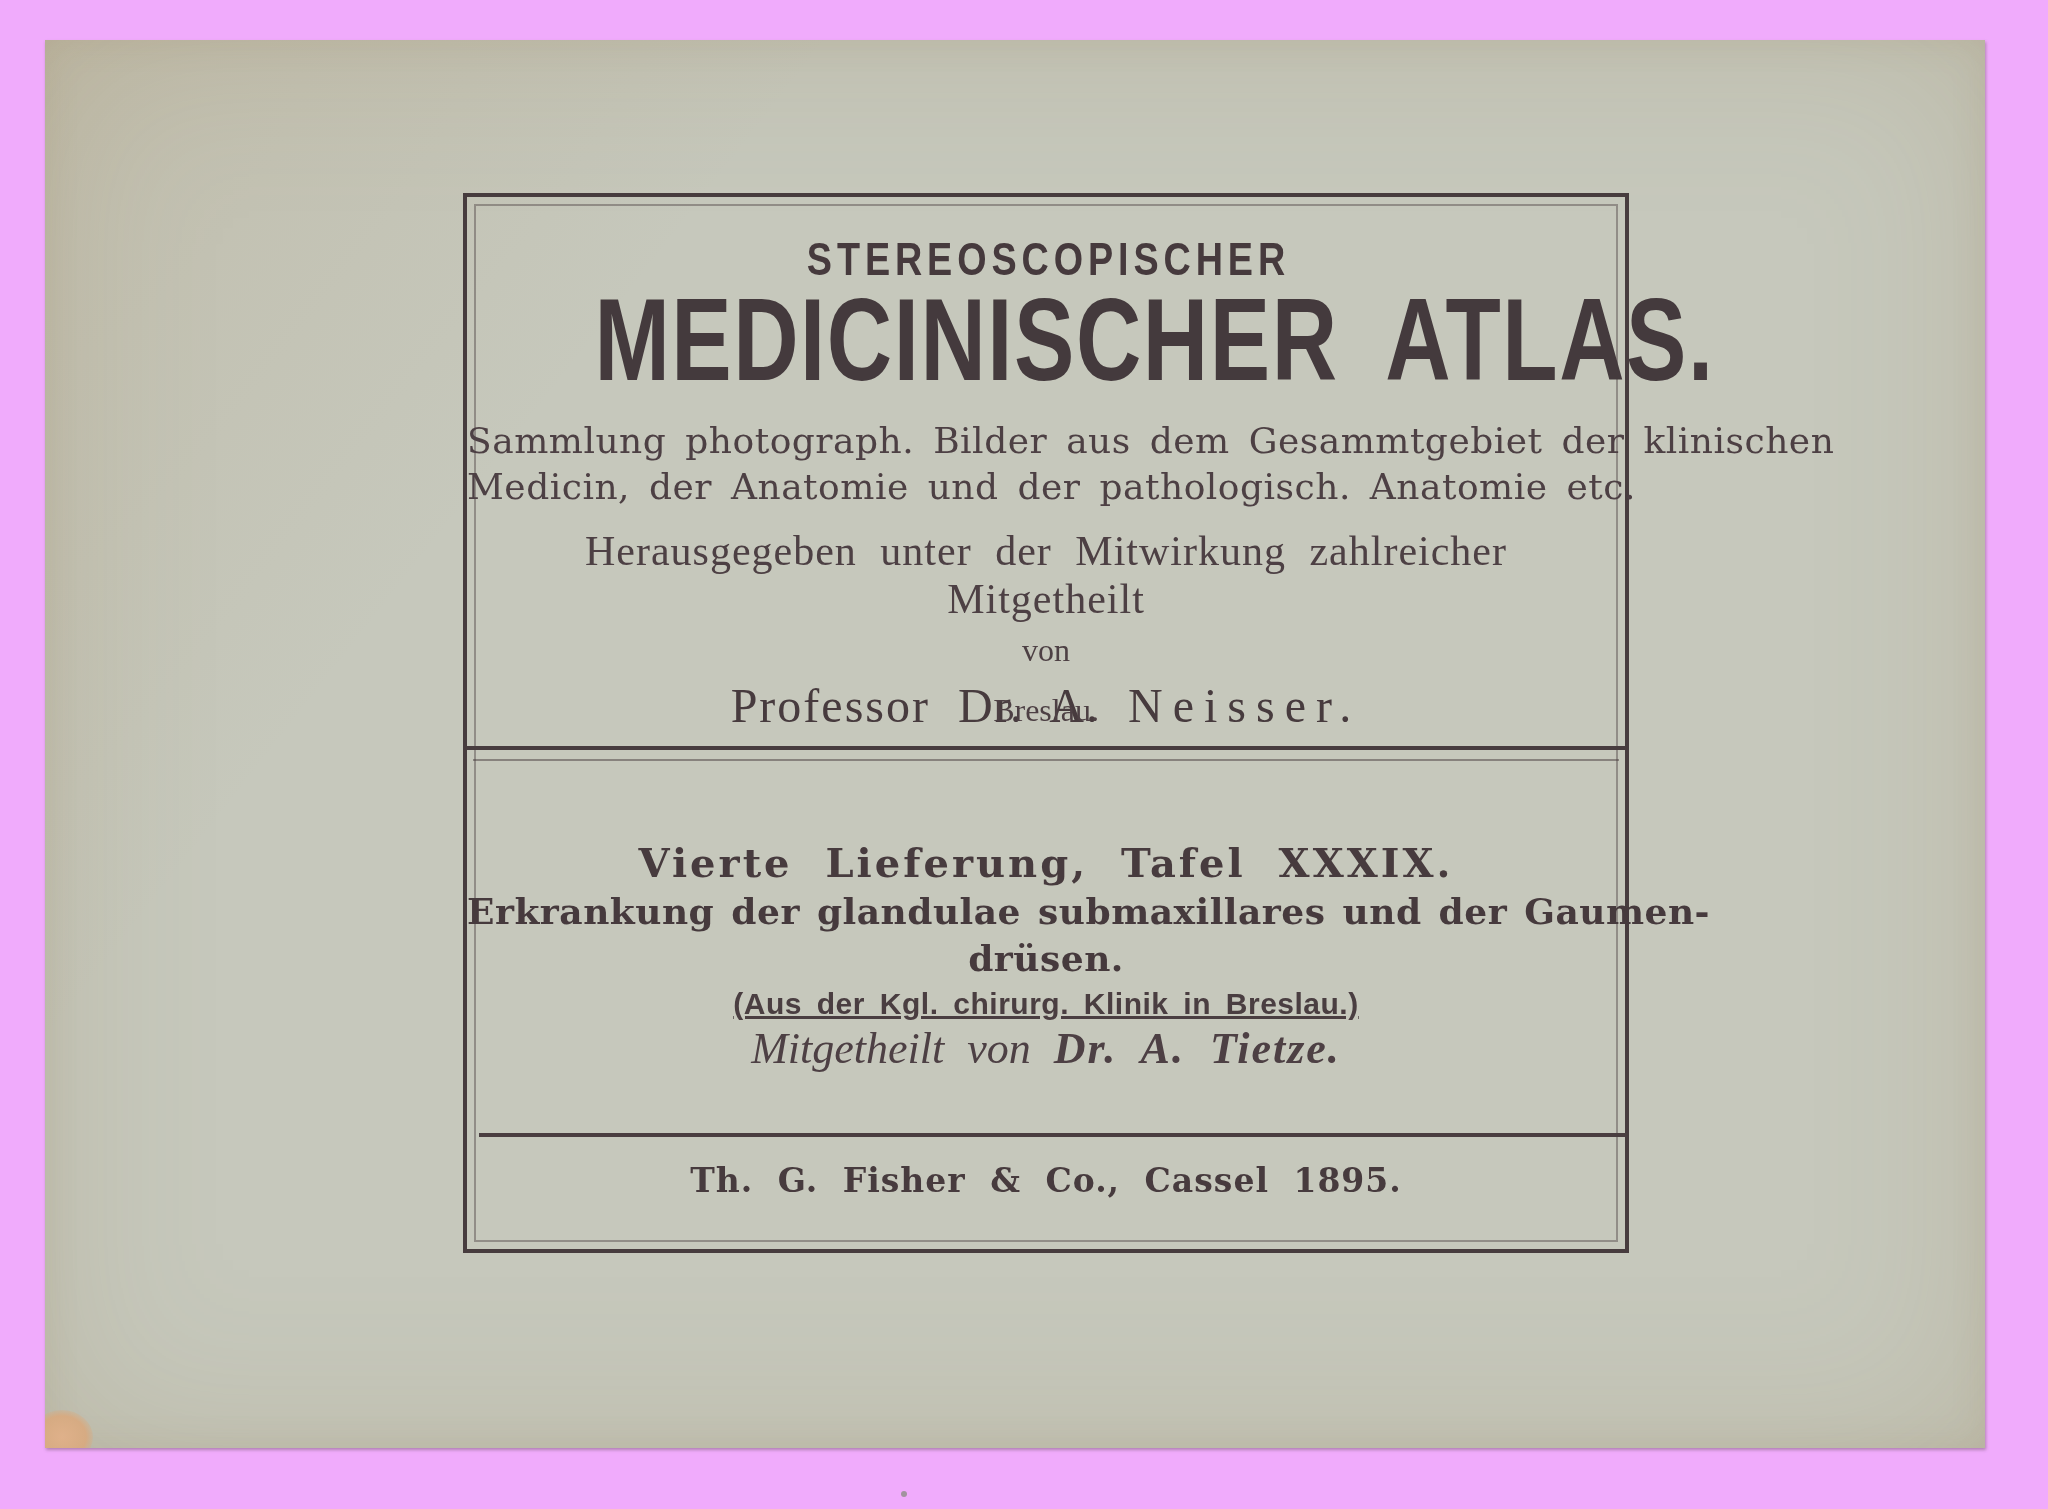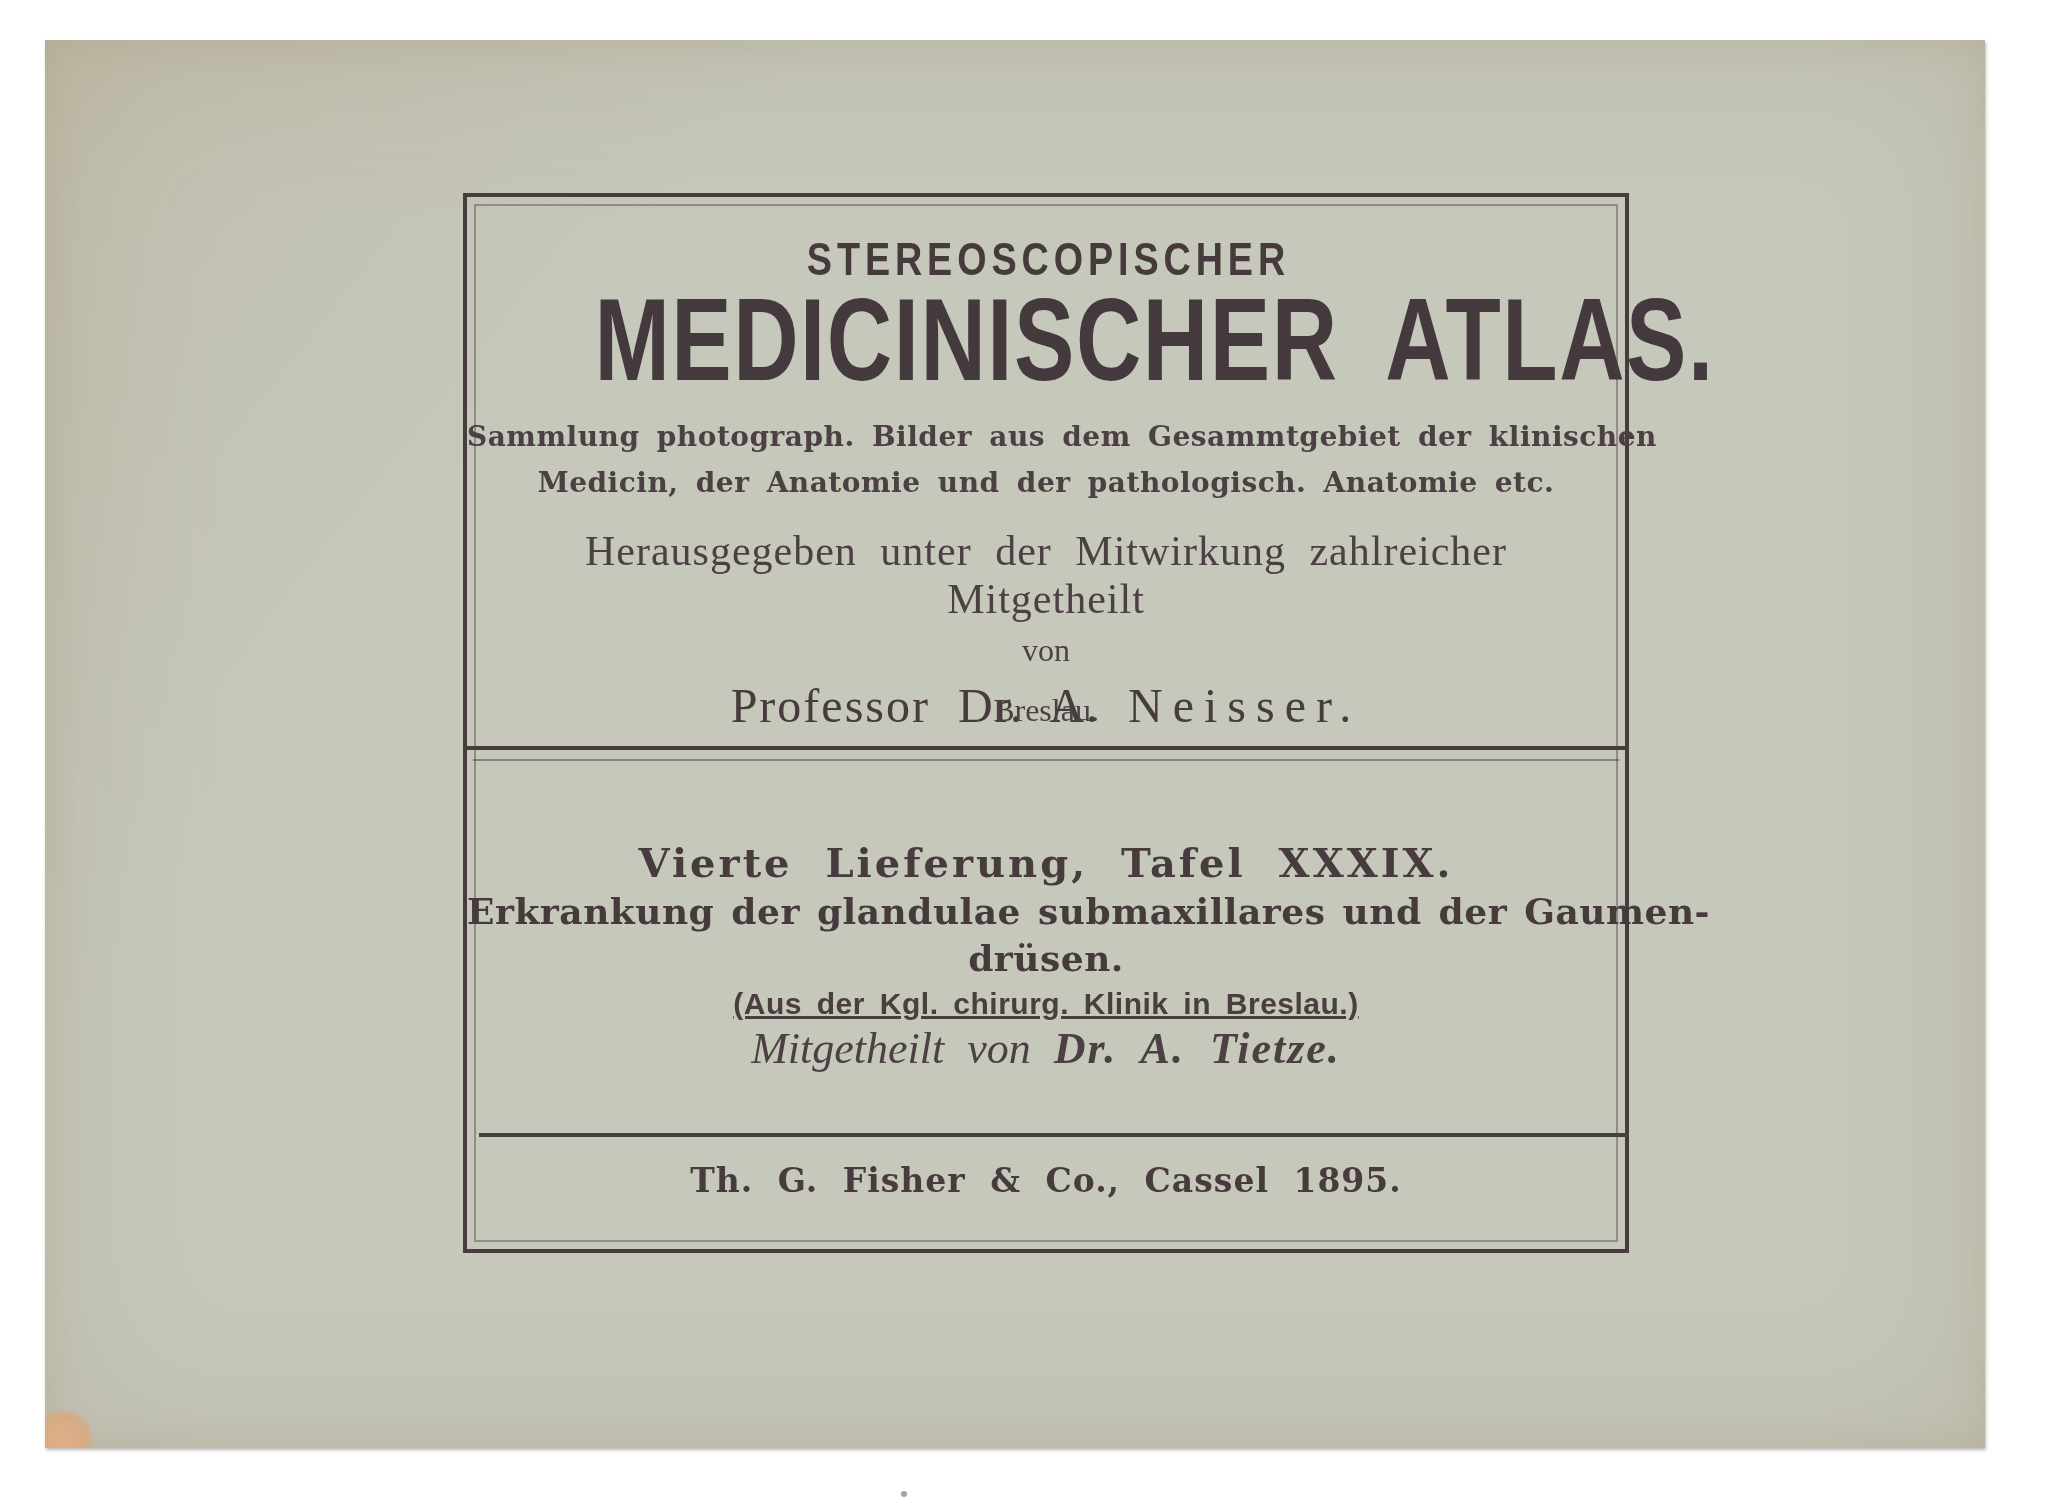--- a/index.html
+++ b/index.html
@@ -1,18 +1,18 @@
 <!DOCTYPE html>
 <html><head>
 <meta charset="utf-8">
 <style>
   html,body { margin:0; padding:0; background:#e9e9e7; }
   #stage {
     position:relative; width:2048px; height:1509px;
-    background:#ffffff; overflow:hidden;
+    background:#f0abfc; overflow:hidden;
     font-family:"Liberation Serif", serif; color:#4c3e42;
   }
   
   .card {
     position:absolute; left:45px; top:40px; width:1940px; height:1408px;
     background:#c6c8bc;
     box-shadow:
       inset 0 0 170px rgba(150,126,88,.22),
       inset 0 0 34px  rgba(150,126,88,.16),
       1px 2px 3px rgba(60,55,45,.35);
@@ -53,21 +53,21 @@
   .t-series {
     top:39px; font-family:"Liberation Sans",sans-serif; font-weight:700;
     font-size:46px; letter-spacing:6px; padding-left:6px;
     transform:scaleX(.82); color:#463a3d;
   }
   .t-atlas {
     top:85px; font-family:"Liberation Sans",sans-serif; font-weight:700;
     font-size:116px; letter-spacing:2px; word-spacing:30px;
     transform:scaleX(.78); color:#443a3d;
   }
-  .t-sub    { font-family:"DejaVu Serif",serif; font-size:28px; word-spacing:7px; letter-spacing:.5px; color:#4d4044;font-weight:bold; }
+  .t-sub    { font-family:"DejaVu Serif",serif; font-size:36px; word-spacing:7px; letter-spacing:.5px; color:#4d4044; }
   .t-sub1   { top:226px; }
   .t-sub2   { top:272px; }
   .t-edited { font-size:42px; word-spacing:12px; letter-spacing:1px; color:#4d4044; }
   .t-ed1    { top:333px; }
   .t-ed2    { top:381px; }
   .t-von    { top:437px; font-size:32px; word-spacing:4px; color:#4d4044; }
   .t-prof   { top:453px; font-size:48px; word-spacing:14px; letter-spacing:2px; color:#473b3e;margin-top:32px; }
   .t-prof .name { letter-spacing:10px; }
   .t-city   { top:497px; font-size:32px; color:#4d4044; }
   .t-issue  { top:602px; font-family:"DejaVu Serif",serif; font-weight:700;

